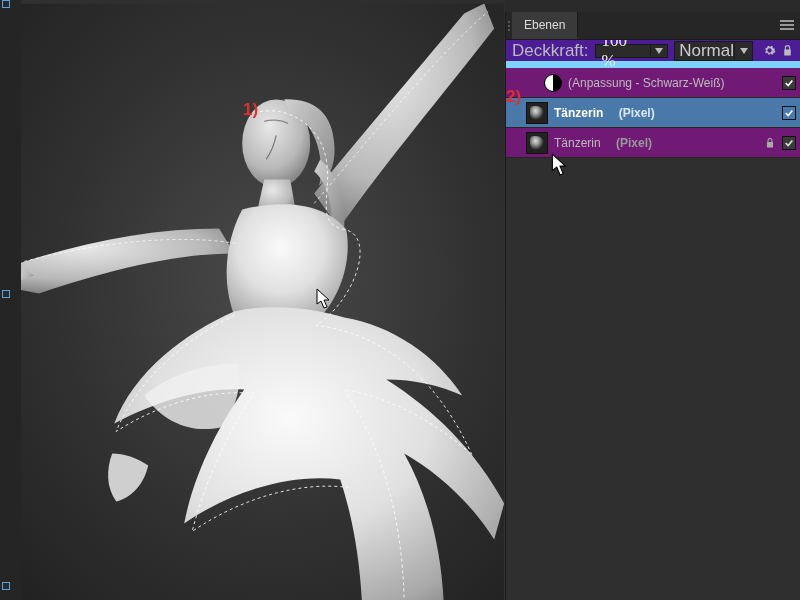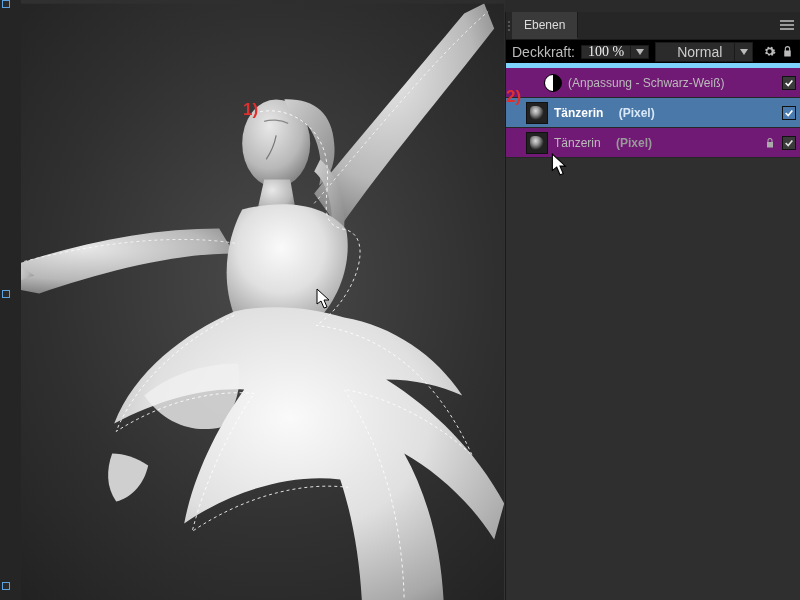--- a/index.html
+++ b/index.html
@@ -77,45 +77,45 @@
       border-right: 1px solid #1a1a1a;
     }
     .tab.active { background: #3a3a3a; border-bottom: 2px solid #3a3a3a; }
     .tab-menu {
       position: absolute; right: 6px; top: 8px;
       width: 14px; height: 12px;
       display: flex; flex-direction: column; gap: 2px;
     }
     .tab-menu div { height: 2px; background: #999; }
     .opts-bar {
-      height: 28px; background: #000000;
+      height: 28px; background: #4c1d95;
       display: flex; align-items: center; gap: 6px;
       padding: 0 6px;
-      border-bottom: 5px solid #7dd3fc;
-      font-size: 14px;
+      border-bottom: 7px solid #7dd3fc;
+      font-size: 17px;
     }
     .opts-label { color: #bbb; }
     .opacity-field {
       display: flex; align-items: center;
       background: #2b2b2b; border: 1px solid #1a1a1a;
       height: 14px;
       font-family: Liberation Serif, serif;
     }
     .opacity-field span { padding: 0 6px; color: #eee; }
     .dd-arrow {
       width: 18px; height: 100%;
       display: flex; align-items: center; justify-content: center;
       border-left: 1px solid #1a1a1a;
     }
     .dd-arrow svg { width: 8px; height: 6px; }
     .blend-field {
       flex: 1;
       display: flex; align-items: center; justify-content: space-between;
       background: #2b2b2b; border: 1px solid #1a1a1a;
-      height: 20px; padding-left: 21px;
+      height: 20px; padding-left: 4px;
     }
     .gear-lock { display: flex; gap: 5px; padding-left: 4px; }
     .gear-lock svg { width: 13px; height: 13px; }
     .layer-list { }
     .layer-row {
       height: 30px; display: flex; align-items: center;
       padding: 0 4px 0 20px; gap: 6px;
       border-bottom: 1px solid #262626;
       background: #701a75;
       position: relative;

